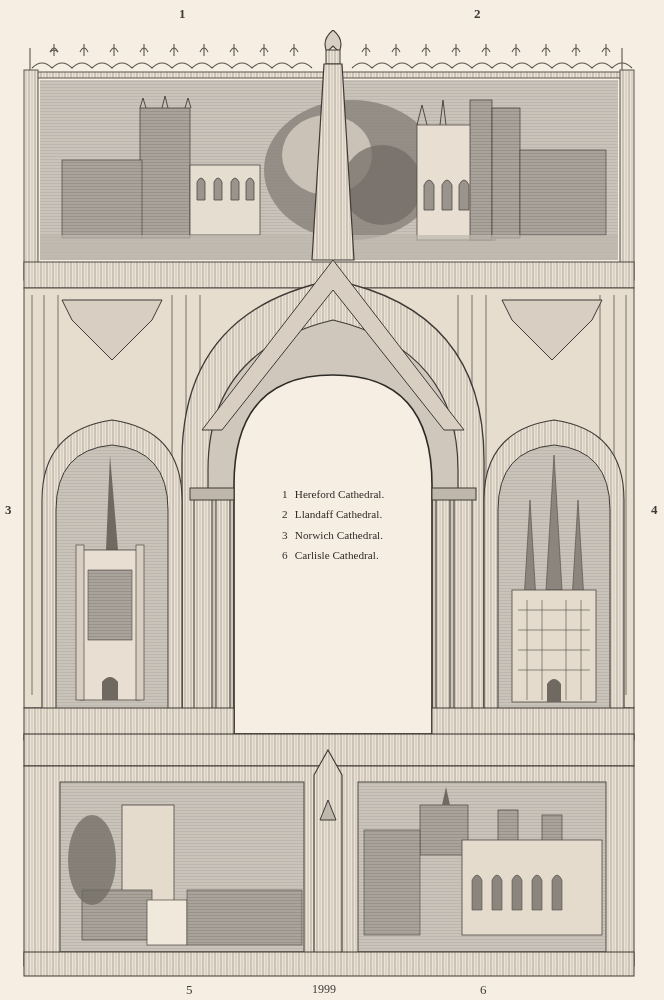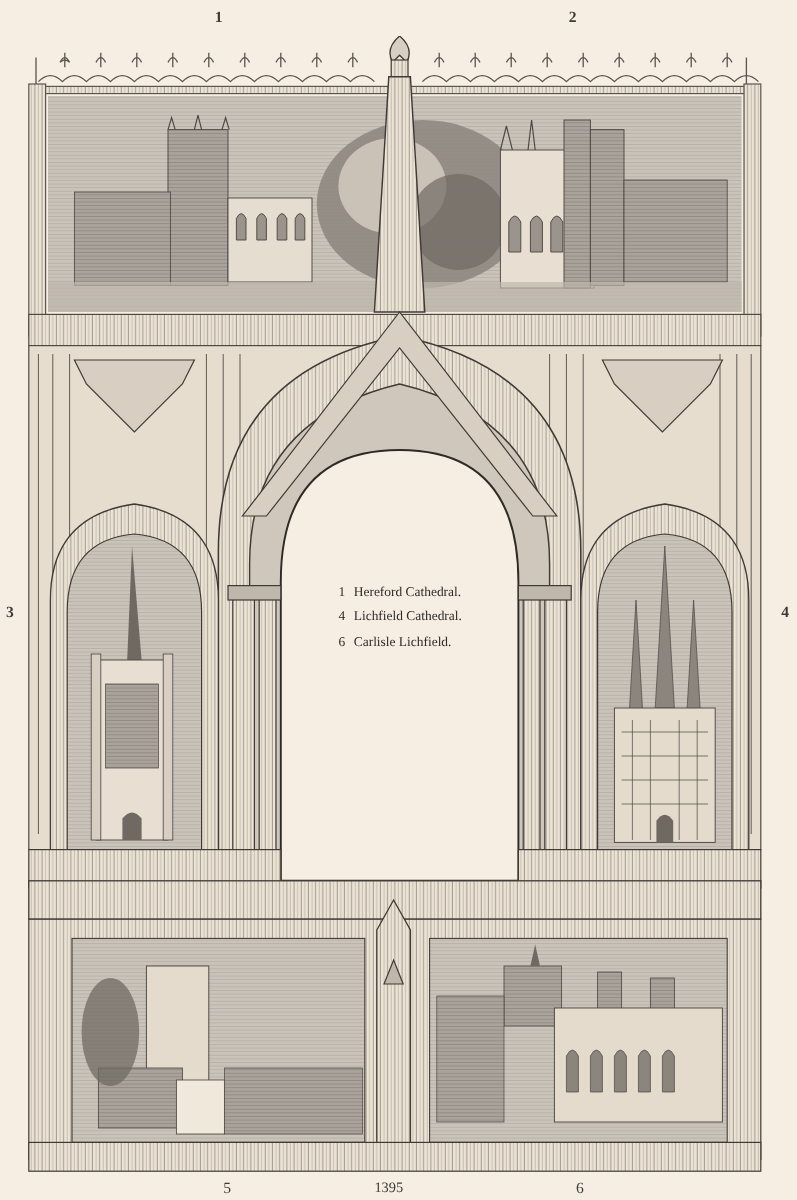--- a/index.html
+++ b/index.html
@@ -25,21 +25,21 @@
   .legend-item .n { display: inline-block; width: 10px; }
 </style>
 </head>
 <body>
 
 <span class="num" style="left:179px;top:6px;">1</span>
 <span class="num" style="left:474px;top:6px;">2</span>
 <span class="num" style="left:5px;top:502px;">3</span>
 <span class="num" style="left:651px;top:502px;">4</span>
 <span class="num" style="left:186px;top:982px;font-weight:normal;">5</span>
-<span class="num" style="left:312px;top:982px;font-weight:normal;font-size:12px;">1395</span>
+<span class="num" style="left:312px;top:982px;font-weight:normal;font-size:12px;">1999</span>
 <span class="num" style="left:480px;top:982px;font-weight:normal;">6</span>
 
 <div class="plate">
   <svg width="622" height="948" viewBox="0 0 622 948">
     <defs>
       <pattern id="hatch" width="3" height="3" patternUnits="userSpaceOnUse">
         <rect width="3" height="3" fill="#a9a39b"></rect>
         <line x1="0" y1="0" x2="3" y2="0" stroke="#7d7770" stroke-width="0.8"></line>
       </pattern>
       <pattern id="hatchlight" width="3" height="3" patternUnits="userSpaceOnUse">
@@ -203,15 +203,16 @@
         <path d="M530 880 v-30 q5 -10 10 0 v30 z"></path>
       </g>
       <rect x="342" y="800" width="56" height="105" fill="url(#hatch)" stroke="#4e4944" stroke-width="0.6"></rect>
     </g>
     <rect x="2" y="922" width="610" height="24" fill="url(#stone)" stroke="#3f3a35" stroke-width="1"></rect>
   </svg>
 </div>
 
 <div class="legend">
   <div class="legend-item"><span class="n">1</span> <span>Hereford Cathedral.</span></div>
-  <div class="legend-item"><span class="n">4</span> <span>Lichfield Cathedral.</span></div>
-  <div class="legend-item"><span class="n">6</span> <span>Carlisle Lichfield.</span></div>
+  <div class="legend-item"><span class="n">2</span> <span>Llandaff Cathedral.</span></div>
+  <div class="legend-item"><span class="n">3</span> <span>Norwich Cathedral.</span></div>
+  <div class="legend-item"><span class="n">6</span> <span>Carlisle Cathedral.</span></div>
 </div>
 
 </body></html>

